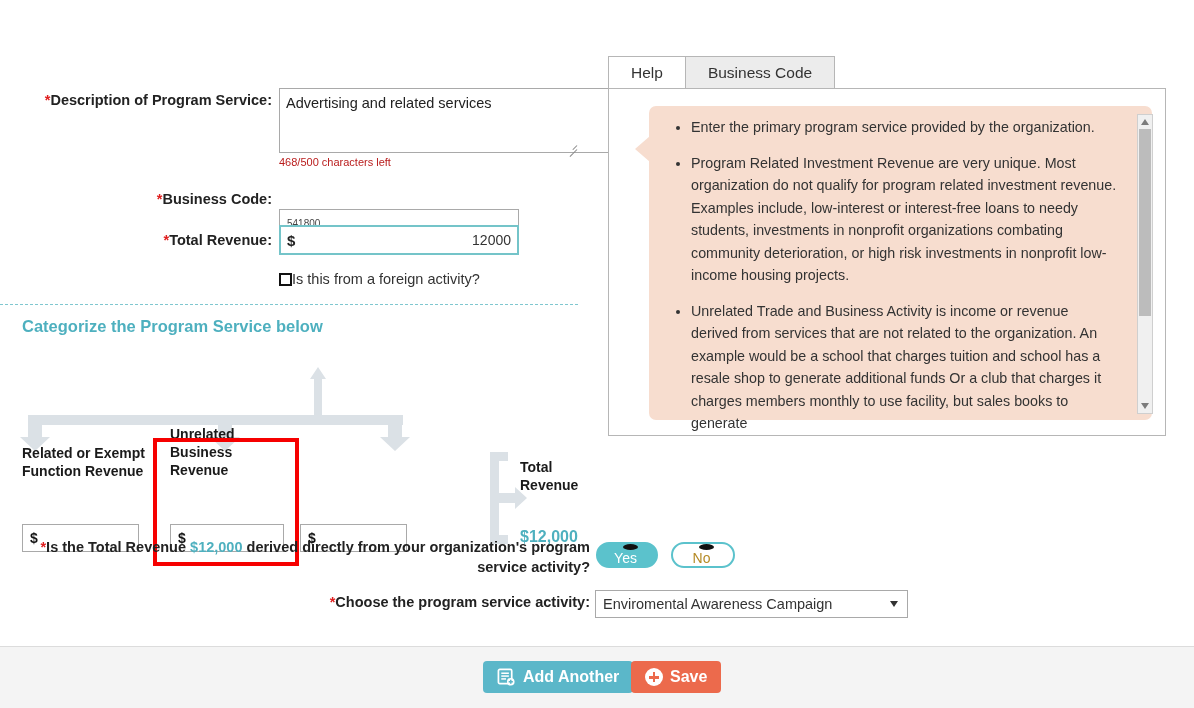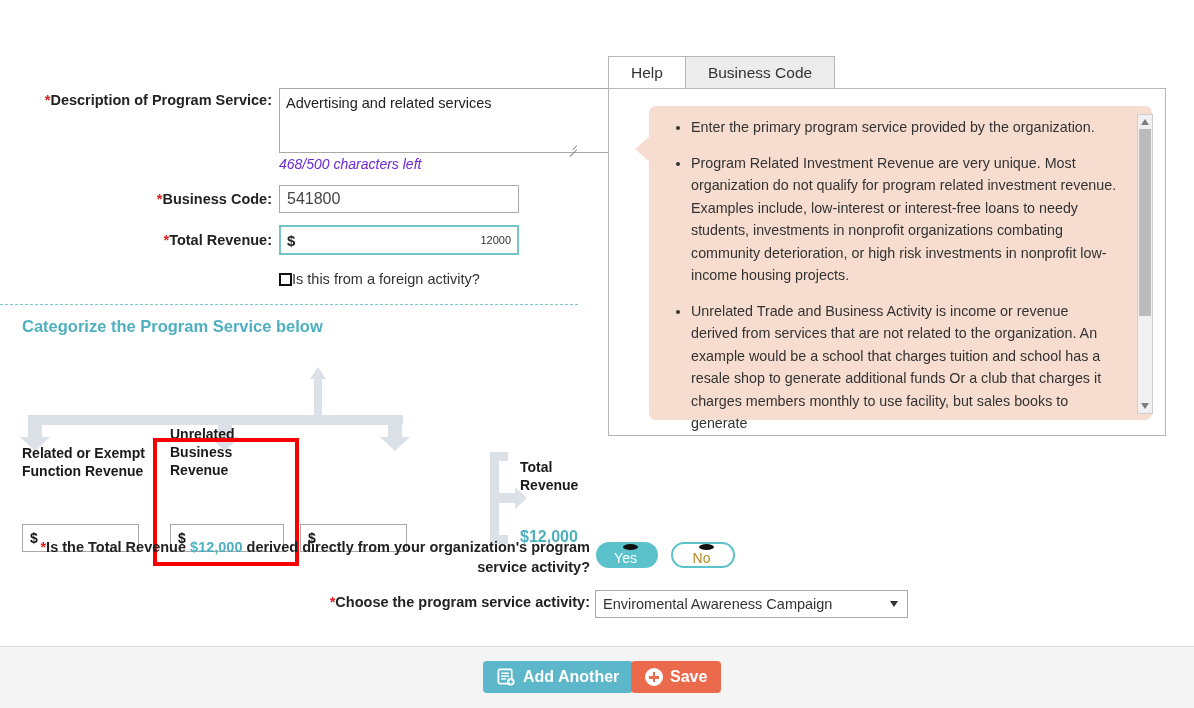--- a/index.html
+++ b/index.html
@@ -76,47 +76,47 @@
   .resize-grip {
     position: absolute; left: 566px; top: 101px;
     width: 11px; height: 11px; pointer-events: none;
   }
   .resize-grip i {
     position: absolute; right: 0; background: #888; height: 1px;
     transform-origin: right center;
   }
   .char-count {
     position: absolute; left: 279px; top: 117px;
-    font-size: 14px; font-style: italic; color: #6d28d9;
+    font-size: 11px; color: #b91c1c;
   }
 
   input.text-input {
     position: absolute;
     border: 1px solid #a9a9a9; background: #fff;
     font-family: "Liberation Sans", sans-serif;
-    font-size: 16px; color: #444;
-    padding: 4px 7px; outline: none;
+    font-size: 10px; color: #444;
+    padding: 4px 7px; outline: none; margin-top: 24px;
   }
   .code-input { left: 279px; top: 146px; width: 240px; height: 28px; }
 
   .money-wrap {
     position: absolute; left: 279px; top: 186px;
     width: 240px; height: 30px;
     border: 2px solid #74c4c9; background: #fff;
     display: flex; align-items: center;
   }
   .money-wrap .dollar {
     font-size: 15px; color: #222; font-weight: bold;
     padding-left: 6px; pointer-events: none;
   }
   .money-wrap input {
     flex: 1; border: 0; outline: none; background: transparent;
     text-align: right; padding-right: 6px;
     font-family: "Liberation Sans", sans-serif;
-    font-size: 11px; color: #333;
+    font-size: 14px; color: #333;
   }
 
   .foreign-row {
     position: absolute; left: 279px; top: 232px;
     display: flex; align-items: center; 
   }
   .chk {
     width: 13px; height: 13px; border: 2px solid #111; background: #fff;
     cursor: pointer;
   }

